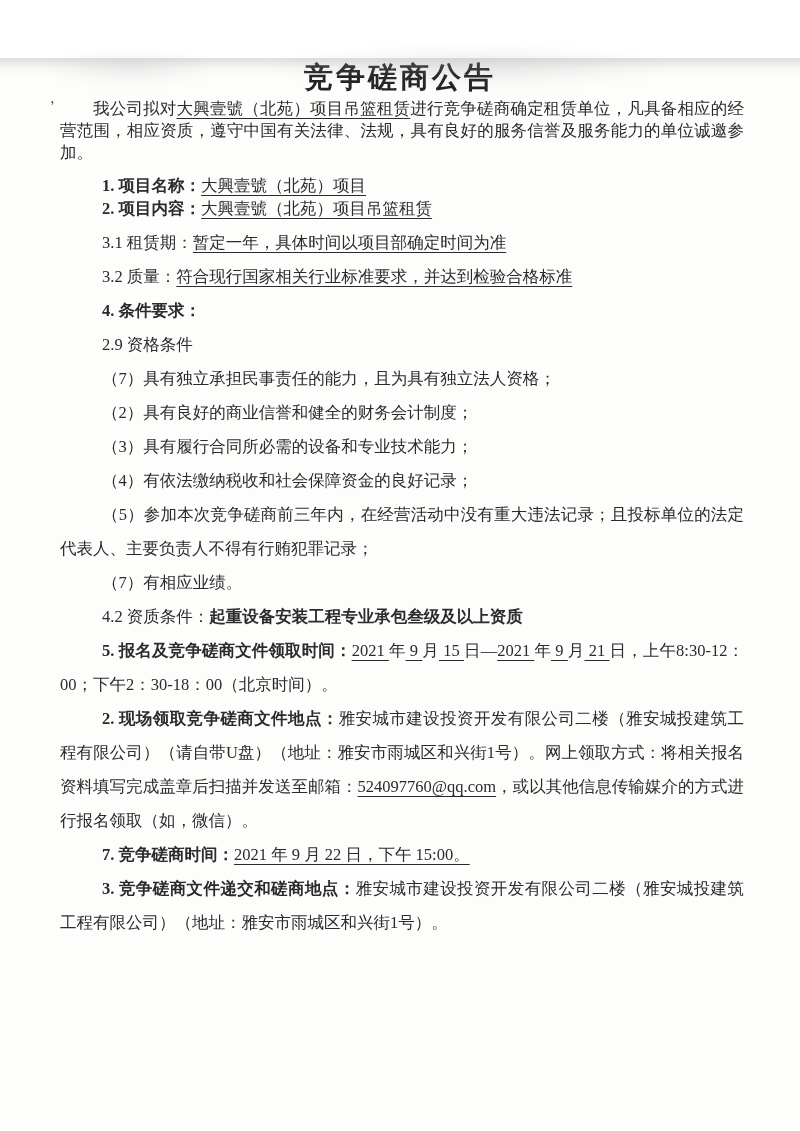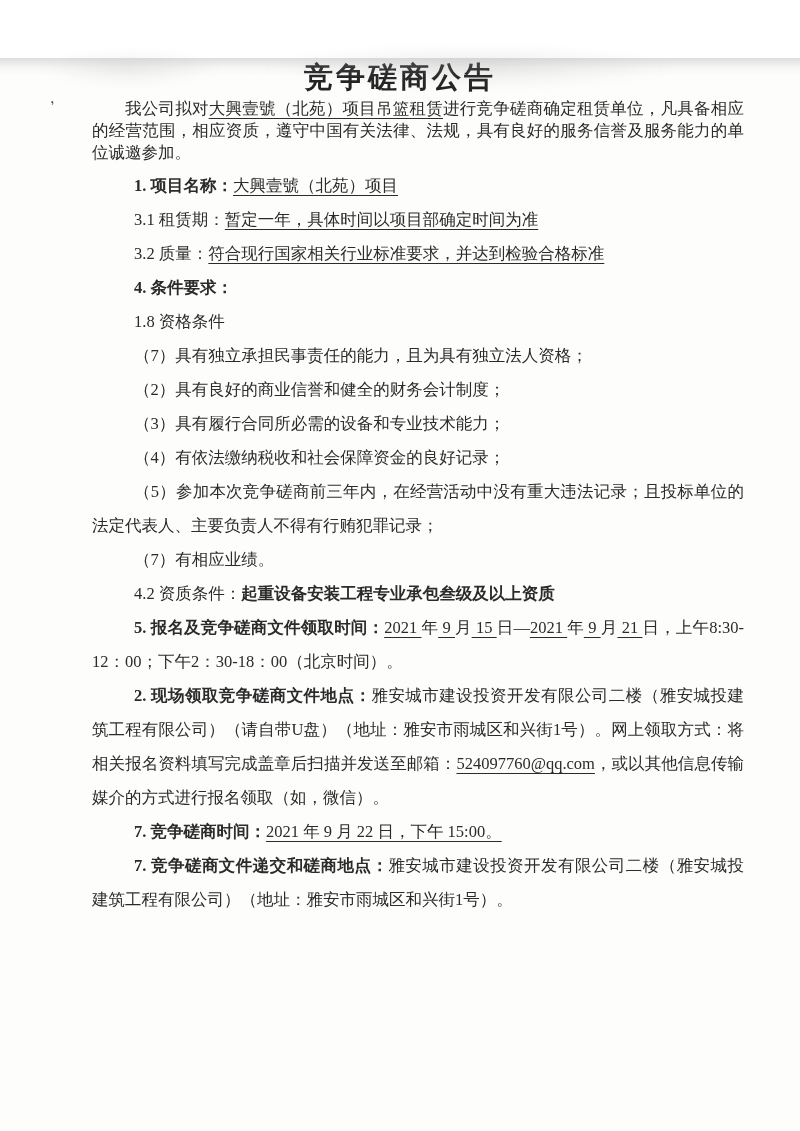--- a/index.html
+++ b/index.html
@@ -37,21 +37,21 @@
     transform: rotate(-18deg);
   }
   .doc-title {
     margin: 58px 0 0 0;
     text-align: center;
     font-size: 29px;
     font-weight: bold;
     letter-spacing: 3px;
     color: #242424;
   }
-  .doc-body { padding: 0 56px 0 60px; margin-left: 32px; }
+  .doc-body { padding: 0 56px 0 60px; }
   .doc-body p {
     margin: 0;
     font-size: 16.5px;
     color: #2b2b2b;
     text-align: justify;
   }
   .p-intro { margin-top: 32px; line-height: 22px; text-indent: 2em; }
   .p-tight { line-height: 23px; text-indent: 2.55em; }
   .p-intro + .p-tight { margin-top: 10px; }
   .p-item  { line-height: 34px; text-indent: 2.55em; }
@@ -70,29 +70,30 @@
   <div class="scan-top-band"></div>
   <div class="scan-smudge-1"></div>
   <div class="scan-smudge-2"></div>
   <span class="scan-speck">’</span>
 
   <h1 class="doc-title">竞争磋商公告</h1>
 
   <div class="doc-body" id="doc-body">
       <p class="p-intro"><span>我公司拟对</span><span class="u">大興壹號（北苑）项目吊篮租赁</span><span>进行竞争磋商确定租赁单位，凡具备相应的经营范围，相应资质，遵守中国有关法律、法规，具有良好的服务信誉及服务能力的单位诚邀参加。</span></p>
       <p class="p-tight"><span class="b">1. 项目名称：</span><span class="u">大興壹號（北苑）项目</span></p>
+      <p class="p-tight"><span class="b">2. 项目内容：</span><span class="u">大興壹號（北苑）项目吊篮租赁</span></p>
       <p class="p-item"><span>3.1 租赁期：</span><span class="u">暂定一年，具体时间以项目部确定时间为准</span></p>
       <p class="p-item"><span>3.2 质量：</span><span class="u">符合现行国家相关行业标准要求，并达到检验合格标准</span></p>
       <p class="p-item"><span class="b">4. 条件要求：</span></p>
-      <p class="p-item"><span>1.8 资格条件</span></p>
+      <p class="p-item"><span>2.9 资格条件</span></p>
       <p class="p-item"><span>（7）具有独立承担民事责任的能力，且为具有独立法人资格；</span></p>
       <p class="p-item"><span>（2）具有良好的商业信誉和健全的财务会计制度；</span></p>
       <p class="p-item"><span>（3）具有履行合同所必需的设备和专业技术能力；</span></p>
       <p class="p-item"><span>（4）有依法缴纳税收和社会保障资金的良好记录；</span></p>
       <p class="p-item"><span>（5）参加本次竞争磋商前三年内，在经营活动中没有重大违法记录；且投标单位的法定代表人、主要负责人不得有行贿犯罪记录；</span></p>
       <p class="p-item"><span>（7）有相应业绩。</span></p>
       <p class="p-item"><span>4.2 资质条件：</span><span class="b">起重设备安装工程专业承包叁级及以上资质</span></p>
       <p class="p-item"><span class="b">5. 报名及竞争磋商文件领取时间：</span><span class="u">2021 </span><span>年</span><span class="u"> 9 </span><span>月</span><span class="u"> 15 </span><span>日—</span><span class="u">2021 </span><span>年</span><span class="u"> 9 </span><span>月</span><span class="u"> 21 </span><span>日，上午8:30-12：00；下午2：30-18：00（北京时间）。</span></p>
       <p class="p-item"><span class="b">2. 现场领取竞争磋商文件地点：</span><span>雅安城市建设投资开发有限公司二楼（雅安城投建筑工程有限公司）（请自带U盘）（地址：雅安市雨城区和兴街1号）。网上领取方式：将相关报名资料填写完成盖章后扫描并发送至邮箱：</span><span class="u">524097760@qq.com</span><span>，或以其他信息传输媒介的方式进行报名领取（如，微信）。</span></p>
       <p class="p-item"><span class="b">7. 竞争磋商时间：</span><span class="u">2021 年  9 月 22 日，下午 15:00。</span></p>
-      <p class="p-item"><span class="b">7. 竞争磋商文件递交和磋商地点：</span><span>雅安城市建设投资开发有限公司二楼（雅安城投建筑工程有限公司）（地址：雅安市雨城区和兴街1号）。</span></p>
+      <p class="p-item"><span class="b">3. 竞争磋商文件递交和磋商地点：</span><span>雅安城市建设投资开发有限公司二楼（雅安城投建筑工程有限公司）（地址：雅安市雨城区和兴街1号）。</span></p>
     </div>
 </div>
 
 </body></html>

